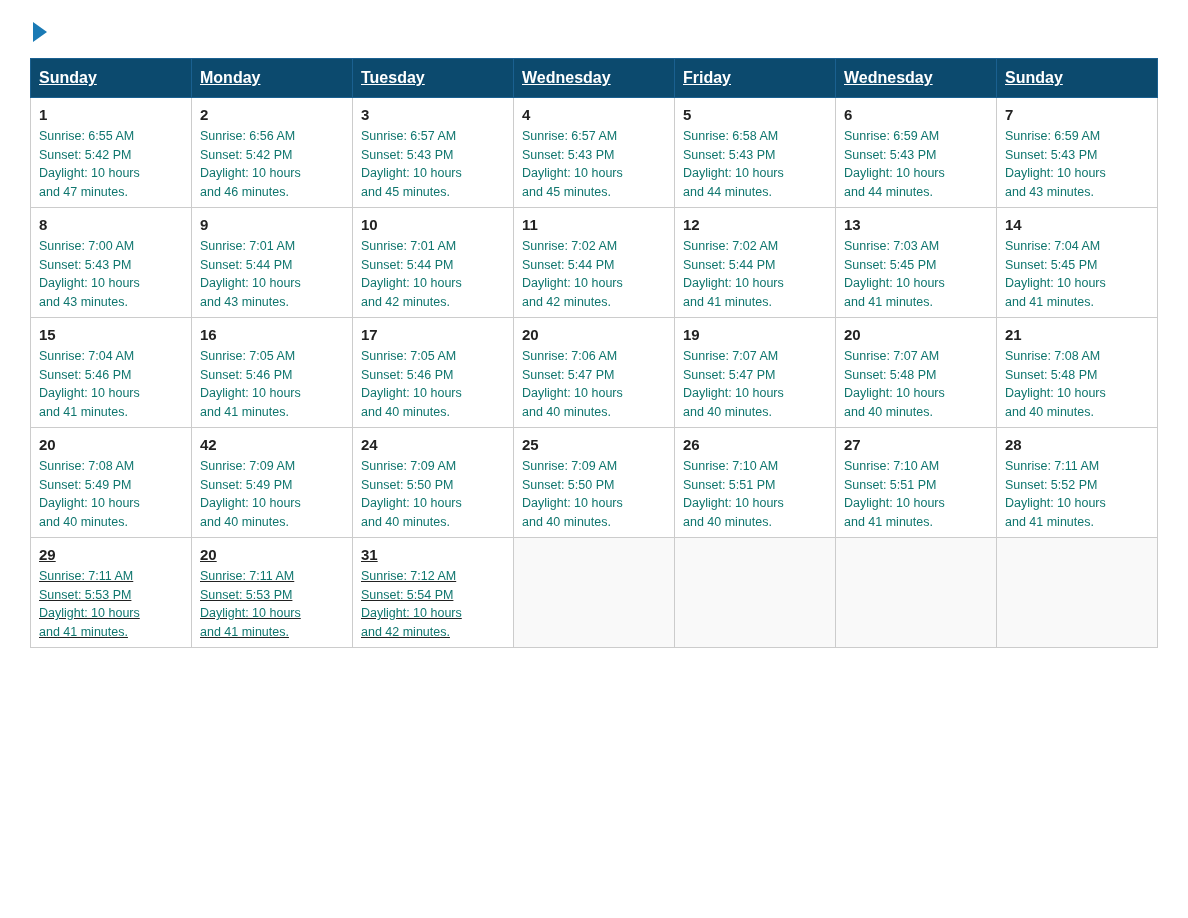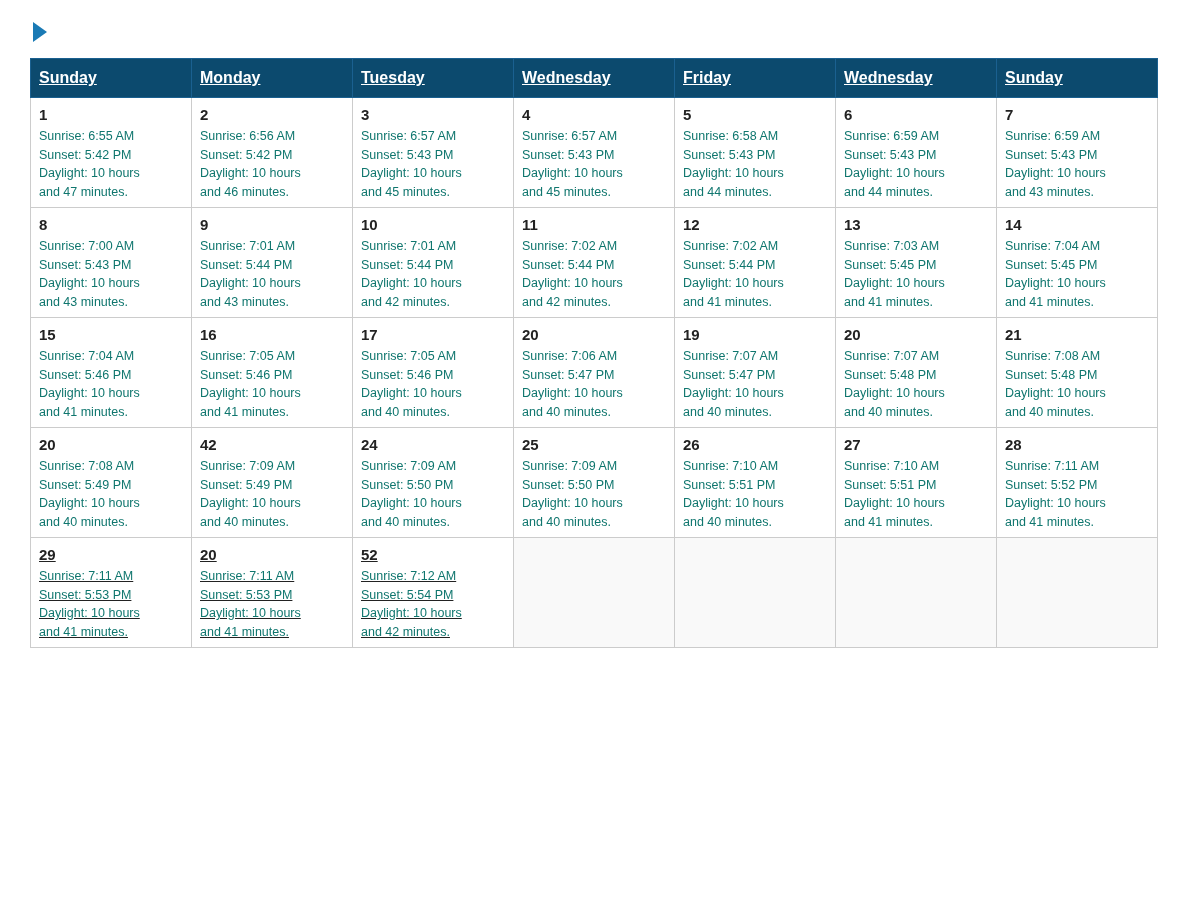--- a/index.html
+++ b/index.html
@@ -256,21 +256,21 @@
       <tr>
         <td>
           <span class="day-num">29</span>
           <span class="day-info">Sunrise: 7:11 AM<br>Sunset: 5:53 PM<br>Daylight: 10 hours<br>and 41 minutes.</span>
         </td>
         <td>
           <span class="day-num">20</span>
           <span class="day-info">Sunrise: 7:11 AM<br>Sunset: 5:53 PM<br>Daylight: 10 hours<br>and 41 minutes.</span>
         </td>
         <td>
-          <span class="day-num">52</span>
+          <span class="day-num">31</span>
           <span class="day-info">Sunrise: 7:12 AM<br>Sunset: 5:54 PM<br>Daylight: 10 hours<br>and 42 minutes.</span>
         </td>
         <td class="empty-cell"></td>
         <td class="empty-cell"></td>
         <td class="empty-cell"></td>
         <td class="empty-cell"></td>
       </tr>
     </tbody>
 </table>
 

